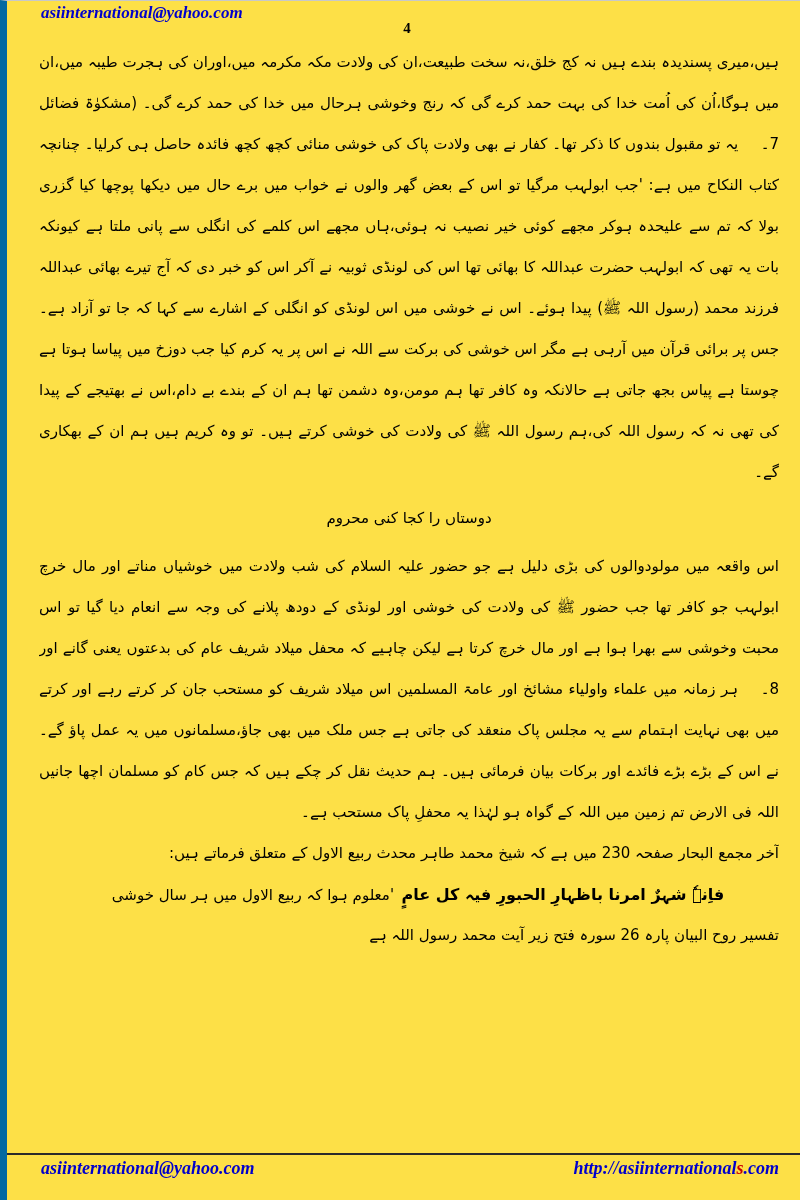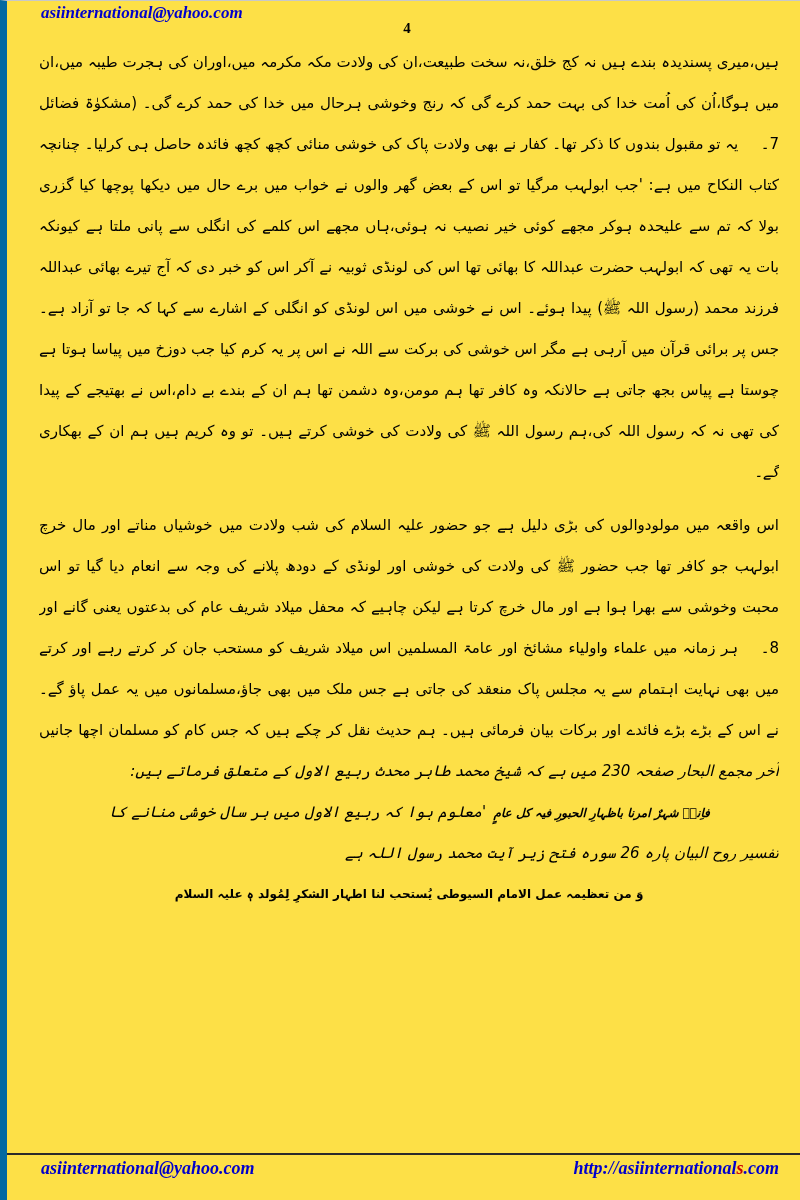--- a/index.html
+++ b/index.html
@@ -36,29 +36,29 @@
   .line {
     font-size:15px;
     line-height:41px;
     max-height:41px;
     overflow:hidden;
     text-align:justify;
     text-align-last:justify;
     -moz-text-align-last:justify;
     color:#000;
   }
-  .line.right  { text-align:left;  text-align-last:right;font-style:italic; }
+  .line.right  { text-align:center;  text-align-last:right; }
   .line.center { text-align:center; text-align-last:center; }
   .line.indent { padding-right:52px; padding-left:70px; }
   .line.couplet {
     display:flex; justify-content:center; gap:72px;
     text-align:center; text-align-last:center;
     margin:5px 0 7px 0;
   }
-  .arabic { font-weight:bold; font-size:12px; }
+  .arabic { font-weight:bold; font-size:16px; }
   
   .footer {
     position:absolute; top:1152px; left:0; right:0;
     border-top:2px solid #2a2a2a;
     padding:3px 28px 0 34px;
     display:flex; justify-content:space-between; align-items:flex-start;
     font-family:"Liberation Serif", serif;
     font-style:italic; font-weight:bold;
     font-size:18px; color:#0000cc;
   }
@@ -79,31 +79,32 @@
       <div dir="rtl" class="line">7۔  یہ تو مقبول بندوں کا ذکر تھا۔ کفار نے بھی ولادت پاک کی خوشی منائی کچھ کچھ فائدہ حاصل ہی کرلیا۔ چنانچہ بخاری جلد دوم</div>
       <div dir="rtl" class="line">کتاب النکاح میں ہے: 'جب ابولہب مرگیا تو اس کے بعض گھر والوں نے خواب میں برے حال میں دیکھا پوچھا کیا گزری ابولہب</div>
       <div dir="rtl" class="line">بولا کہ تم سے علیحدہ ہوکر مجھے کوئی خیر نصیب نہ ہوئی،ہاں مجھے اس کلمے کی انگلی سے پانی ملتا ہے کیونکہ میں نے ثوبیہ لونڈی کو آزاد کیا تھا'</div>
       <div dir="rtl" class="line">بات یہ تھی کہ ابولہب حضرت عبداللہ کا بھائی تھا اس کی لونڈی ثوبیہ نے آکر اس کو خبر دی کہ آج تیرے بھائی عبداللہ کے گھر</div>
       <div dir="rtl" class="line">فرزند محمد (رسول اللہ ﷺ) پیدا ہوئے۔ اس نے خوشی میں اس لونڈی کو انگلی کے اشارے سے کہا کہ جا تو آزاد ہے۔ یہ سخت کافر تھا</div>
       <div dir="rtl" class="line">جس پر برائی قرآن میں آرہی ہے مگر اس خوشی کی برکت سے اللہ نے اس پر یہ کرم کیا جب دوزخ میں پیاسا ہوتا ہے تو اپنی اس انگلی کو</div>
       <div dir="rtl" class="line">چوستا ہے پیاس بجھ جاتی ہے حالانکہ وہ کافر تھا ہم مومن،وہ دشمن تھا ہم ان کے بندے بے دام،اس نے بھتیجے کے پیدا ہونے کی خوشی</div>
       <div dir="rtl" class="line">کی تھی نہ کہ رسول اللہ کی،ہم رسول اللہ ﷺ کی ولادت کی خوشی کرتے ہیں۔ تو وہ کریم ہیں ہم ان کے بھکاری وہ کیا کچھ نہ دیں</div>
       <div dir="rtl" class="line right">گے۔</div>
       <div dir="rtl" class="line couplet">
+        <span>دوستاں را کجا کنی محروم</span>
       </div>
       <div dir="rtl" class="line">اس واقعہ میں مولودوالوں کی بڑی دلیل ہے جو حضور علیہ السلام کی شب ولادت میں خوشیاں مناتے اور مال خرچ کرتے ہیں۔ یعنی</div>
       <div dir="rtl" class="line">ابولہب جو کافر تھا جب حضور ﷺ کی ولادت کی خوشی اور لونڈی کے دودھ پلانے کی وجہ سے انعام دیا گیا تو اس مسلمان کا کیا ہوگا جو</div>
       <div dir="rtl" class="line">محبت وخوشی سے بھرا ہوا ہے اور مال خرچ کرتا ہے لیکن چاہیے کہ محفل میلاد شریف عام کی بدعتوں یعنی گانے اور حرام باجوں وغیرہ سے</div>
       <div dir="rtl" class="line">8۔  ہر زمانہ میں علماء واولیاء مشائخ اور عامۃ المسلمین اس میلاد شریف کو مستحب جان کر کرتے رہے اور کرتے ہیں۔ حرمین شریفین</div>
       <div dir="rtl" class="line">میں بھی نہایت اہتمام سے یہ مجلس پاک منعقد کی جاتی ہے جس ملک میں بھی جاؤ،مسلمانوں میں یہ عمل پاؤ گے۔ اولیاء اللہ وعلماء اُمت</div>
       <div dir="rtl" class="line">نے اس کے بڑے بڑے فائدے اور برکات بیان فرمائی ہیں۔ ہم حدیث نقل کر چکے ہیں کہ جس کام کو مسلمان اچھا جانیں وہ اللہ</div>
+      <div dir="rtl" class="line right">اللہ فی الارض تم زمین میں اللہ کے گواہ ہو لہٰذا یہ محفلِ پاک مستحب ہے۔</div>
       <div dir="rtl" class="line right">آخر مجمع البحار صفحہ 230 میں ہے کہ شیخ محمد طاہر محدث ربیع الاول کے متعلق فرماتے ہیں:</div>
       <div dir="rtl" class="line right indent"><span class="arabic">فاِنہٗ شہرٌ امرنا باظہارِ الحبورِ فیہ کل عامٍ</span><span> 'معلوم ہوا کہ ربیع الاول میں ہر سال خوشی منانے کا حکم ہے'</span></div>
       <div dir="rtl" class="line right">تفسیر روح البیان پارہ 26 سورہ فتح زیر آیت محمد رسول اللہ ہے</div>
-      <div dir="rtl" class="line center arabic">وَ من تعظیمہ عمل الامام السیوطی یُستحب لنا اطہار الشکرِ لِمُولد ہٖ علیہ السلام</div>
     </div>
 
   <div class="footer">
     <a class="f-email" href="#" style="color:#0000cc;text-decoration:none;">asiinternational@yahoo.com</a>
     <a class="f-url" href="#" style="color:#0000cc;text-decoration:none;font-style:italic;">
       <span>http://asiinternational</span><span class="red">s</span><span>.com</span>
     </a>
   </div>
 
 </div>

